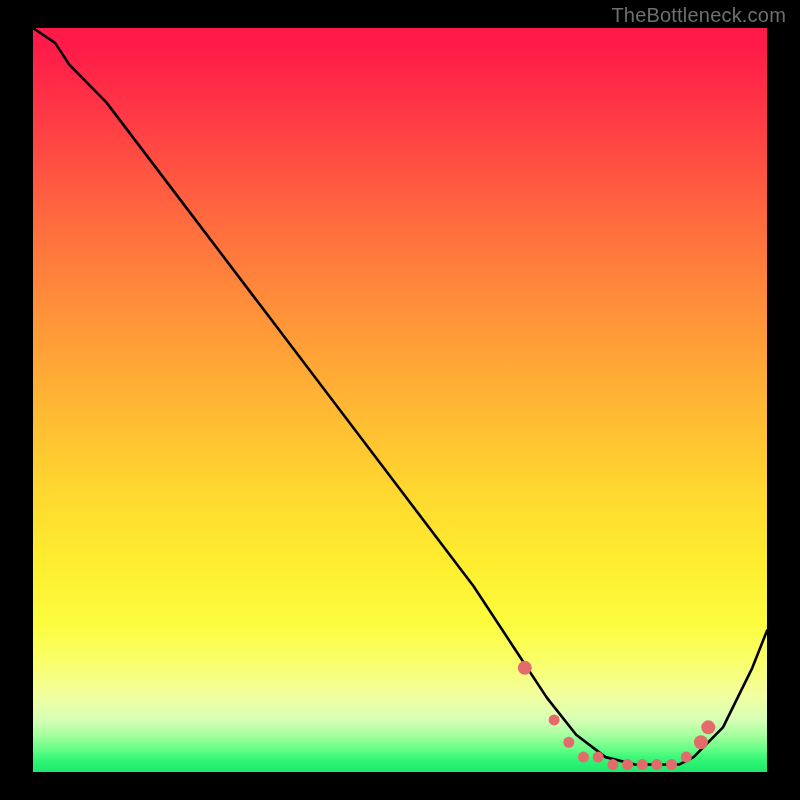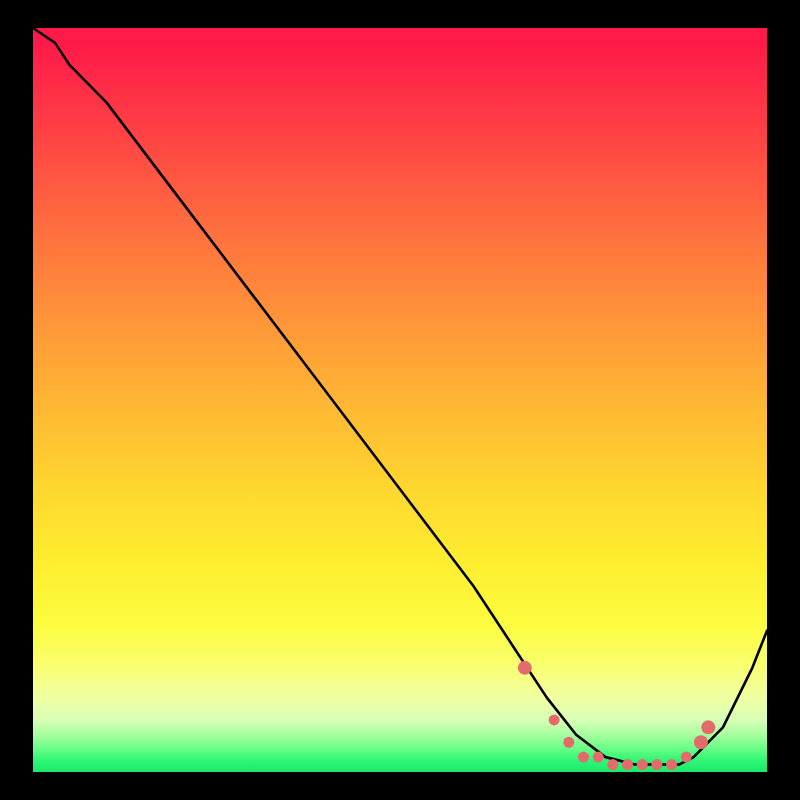--- a/index.html
+++ b/index.html
@@ -53,20 +53,21 @@
     position: absolute;
     inset: 0;
     width: 100%;
     height: 100%;
   }
 </style>
 </head>
 <body>
 
 <div class="container">
+  <div class="attribution">TheBottleneck.com</div>
 
   <div class="plot-area">
     <div class="gradient"></div>
     <svg class="curve" viewBox="0 0 734 744" preserveAspectRatio="none">
       <g>
         <path id="curve-path" fill="none" stroke="#000000" stroke-width="2.6" stroke-linecap="round" stroke-linejoin="round" d="M0.00 0.00 L22.02 14.88 L36.70 37.20 L73.40 74.40 L146.80 171.12 L220.20 267.84 L293.60 364.56 L367.00 461.28 L440.40 558.00 L484.44 624.96 L513.80 669.60 L543.16 706.80 L572.52 729.12 L601.88 736.56 L631.24 736.56 L645.92 736.56 L660.60 729.12 L689.96 699.36 L719.32 639.84 L734.00 602.64"></path>
       </g>
       <g id="dots-group">
           <circle cx="491.78" cy="639.84" r="7" fill="#e46b6b"></circle>
           <circle cx="521.14" cy="691.92" r="5.5" fill="#e46b6b"></circle>

